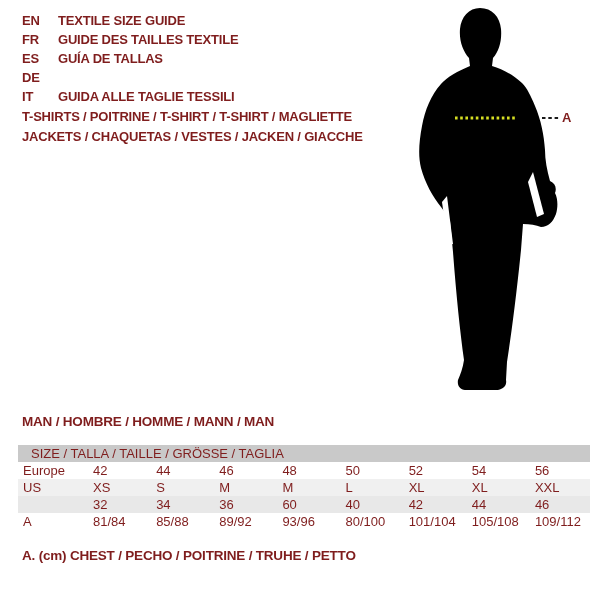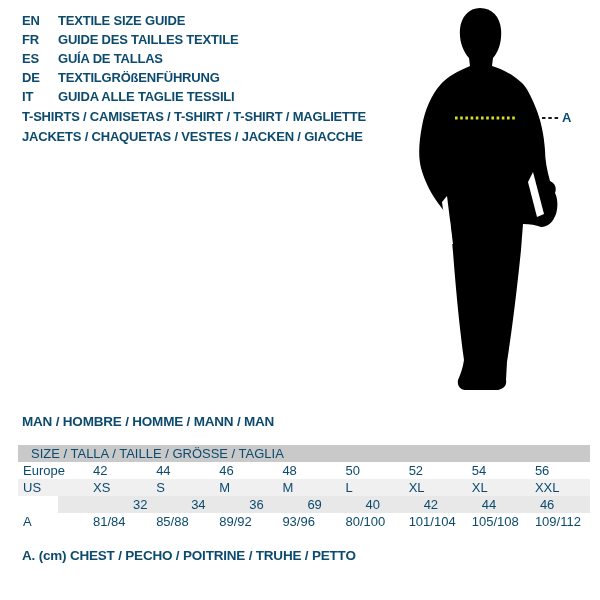--- a/index.html
+++ b/index.html
@@ -1,37 +1,37 @@
 <!DOCTYPE html>
 <html><head>
 <meta charset="utf-8">
 <style>
   html,body{margin:0;padding:0;background:#fff;}
   #canvas{
     position:relative;width:600px;height:600px;background:#ffffff;overflow:hidden;
-    font-family:"Liberation Sans","DejaVu Sans",sans-serif;color:#0c4a6e;border-radius:31px;
+    font-family:"Liberation Sans","DejaVu Sans",sans-serif;color:#7f1d1d;border-radius:31px;
   }
   
   .lang-list{position:absolute;left:22px;top:11px;}
   .lang-row{display:flex;height:19px;line-height:19px;font-size:13px;font-weight:600;letter-spacing:-0.2px;}
   .lang-code{width:36px;}
   
   .cats{position:absolute;left:22px;top:107px;font-size:13px;font-weight:700;letter-spacing:-0.2px;line-height:20px;}
   
   .figure-svg{position:absolute;left:0;top:0;}
   .measure-a{position:absolute;left:562px;top:110px;font-size:13px;font-weight:600;line-height:15px;}
   
   .section-title{position:absolute;left:22px;top:413px;font-size:13.5px;font-weight:700;letter-spacing:-0.2px;line-height:18px;}
   
   .size-table{position:absolute;left:18px;top:445px;width:572px;font-size:13px;}
   .t-header{height:17px;line-height:17px;background:#c9c9c9;padding-left:13px;font-weight:400;}
   .t-row{display:flex;height:17px;line-height:17px;gap:8px;}
   .t-row.bg-a{background:#ffffff;}
   .t-row.bg-b{background:#f0f0f0;}
-  .t-row.bg-c{background:#e8e8e8;margin-left:40px;}
+  .t-row.bg-c{background:#e8e8e8;}
   .t-label{width:62px;padding-left:5px;}
   .t-cell{flex:1;text-align:left;}
   
   .footnote{position:absolute;left:22px;top:547px;font-size:13.5px;font-weight:700;letter-spacing:-0.2px;line-height:18px;}
 </style>
 </head>
 <body>
 
 <div id="canvas">
 
@@ -43,30 +43,29 @@
     <div class="lang-row">
       <span class="lang-code">FR</span>
       <span class="lang-label">GUIDE DES TAILLES TEXTILE</span>
     </div>
     <div class="lang-row">
       <span class="lang-code">ES</span>
       <span class="lang-label">GUÍA DE TALLAS</span>
     </div>
     <div class="lang-row">
       <span class="lang-code">DE</span>
-      <span class="lang-label">TEXTILGRÖßENFÜHRUNG</span>
     </div>
     <div class="lang-row">
       <span class="lang-code">IT</span>
       <span class="lang-label">GUIDA ALLE TAGLIE TESSILI</span>
     </div>
   </div>
 
   <div class="cats">
-    <div>T-SHIRTS / CAMISETAS / T-SHIRT / T-SHIRT / MAGLIETTE</div>
+    <div>T-SHIRTS / POITRINE / T-SHIRT / T-SHIRT / MAGLIETTE</div>
     <div>JACKETS / CHAQUETAS / VESTES / JACKEN / GIACCHE</div>
   </div>
 
   <svg class="figure-svg" width="600" height="600" viewBox="0 0 600 600">
     <path fill="#000000" d="
       M 480 8
       C 469 8 461 17 460 29
       C 459 41 463 51 469 58
       L 470 66
       C 458 71 447 77 441 84
@@ -129,21 +128,21 @@
       <span class="t-cell">XL</span>
       <span class="t-cell">XL</span>
       <span class="t-cell">XXL</span>
     </div>
 
     <div class="t-row bg-c">
       <span class="t-label"></span>
       <span class="t-cell">32</span>
       <span class="t-cell">34</span>
       <span class="t-cell">36</span>
-      <span class="t-cell">69</span>
+      <span class="t-cell">60</span>
       <span class="t-cell">40</span>
       <span class="t-cell">42</span>
       <span class="t-cell">44</span>
       <span class="t-cell">46</span>
     </div>
 
     <div class="t-row bg-a">
       <span class="t-label">A</span>
       <span class="t-cell">81/84</span>
       <span class="t-cell">85/88</span>

